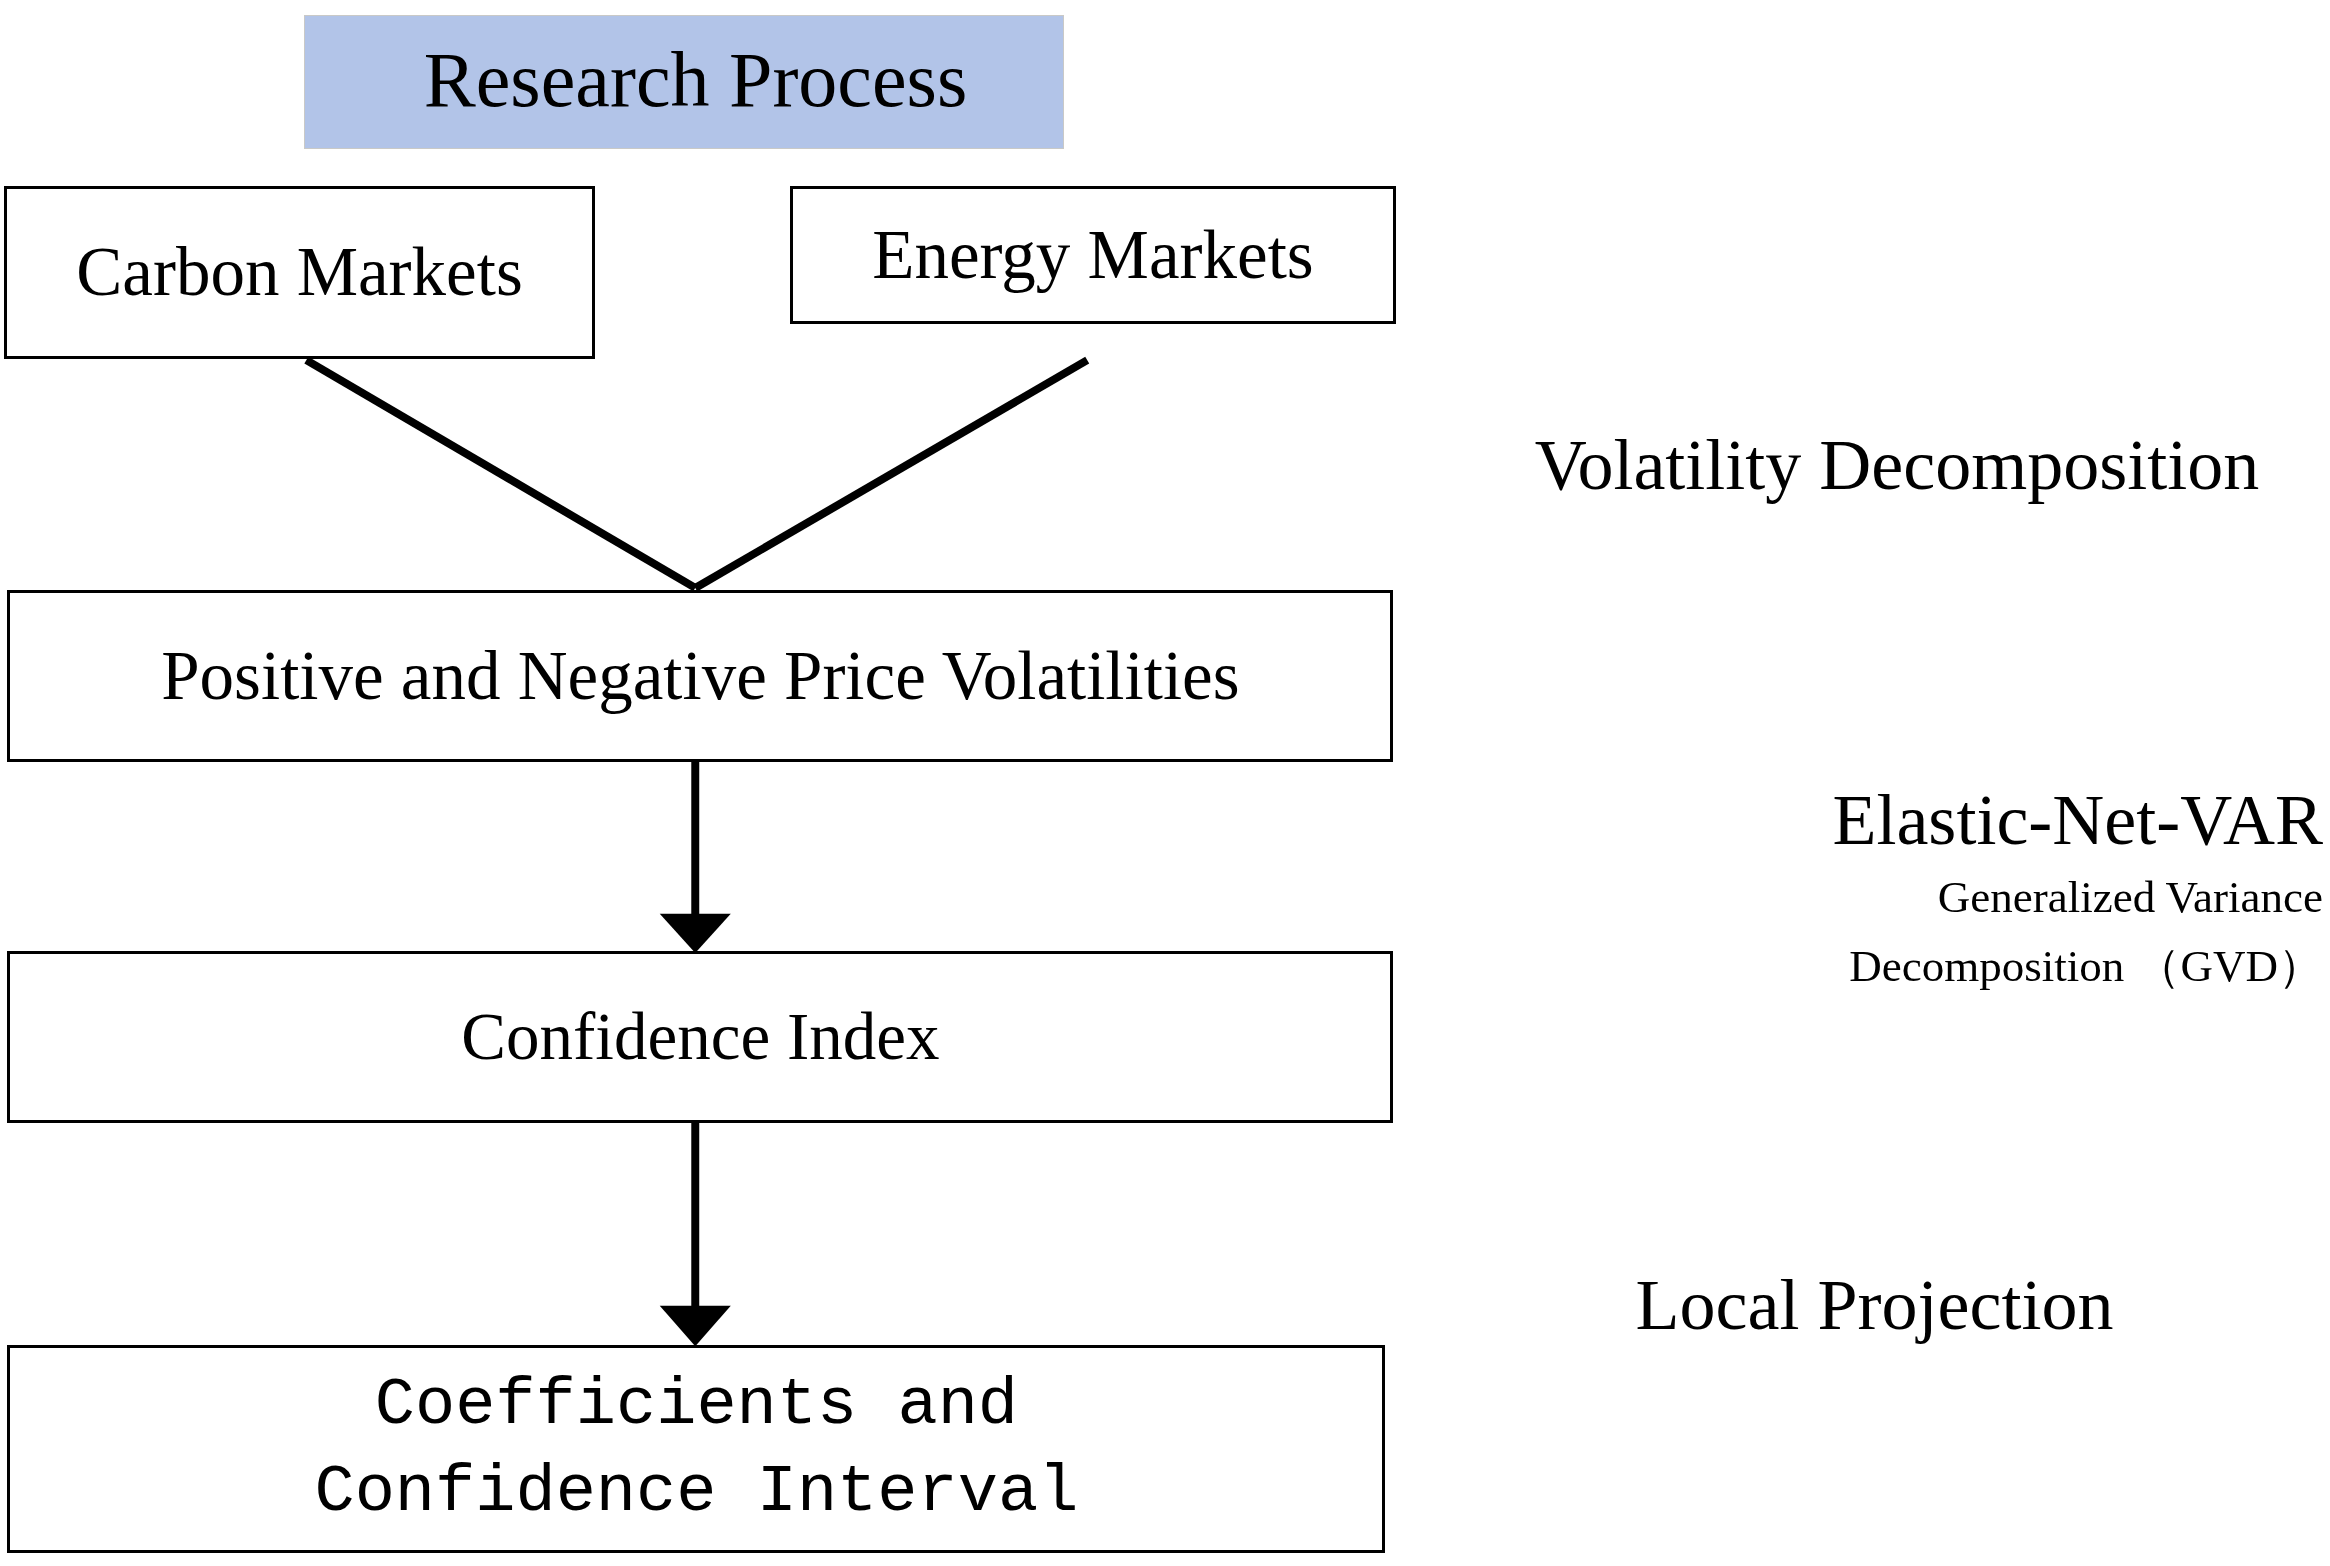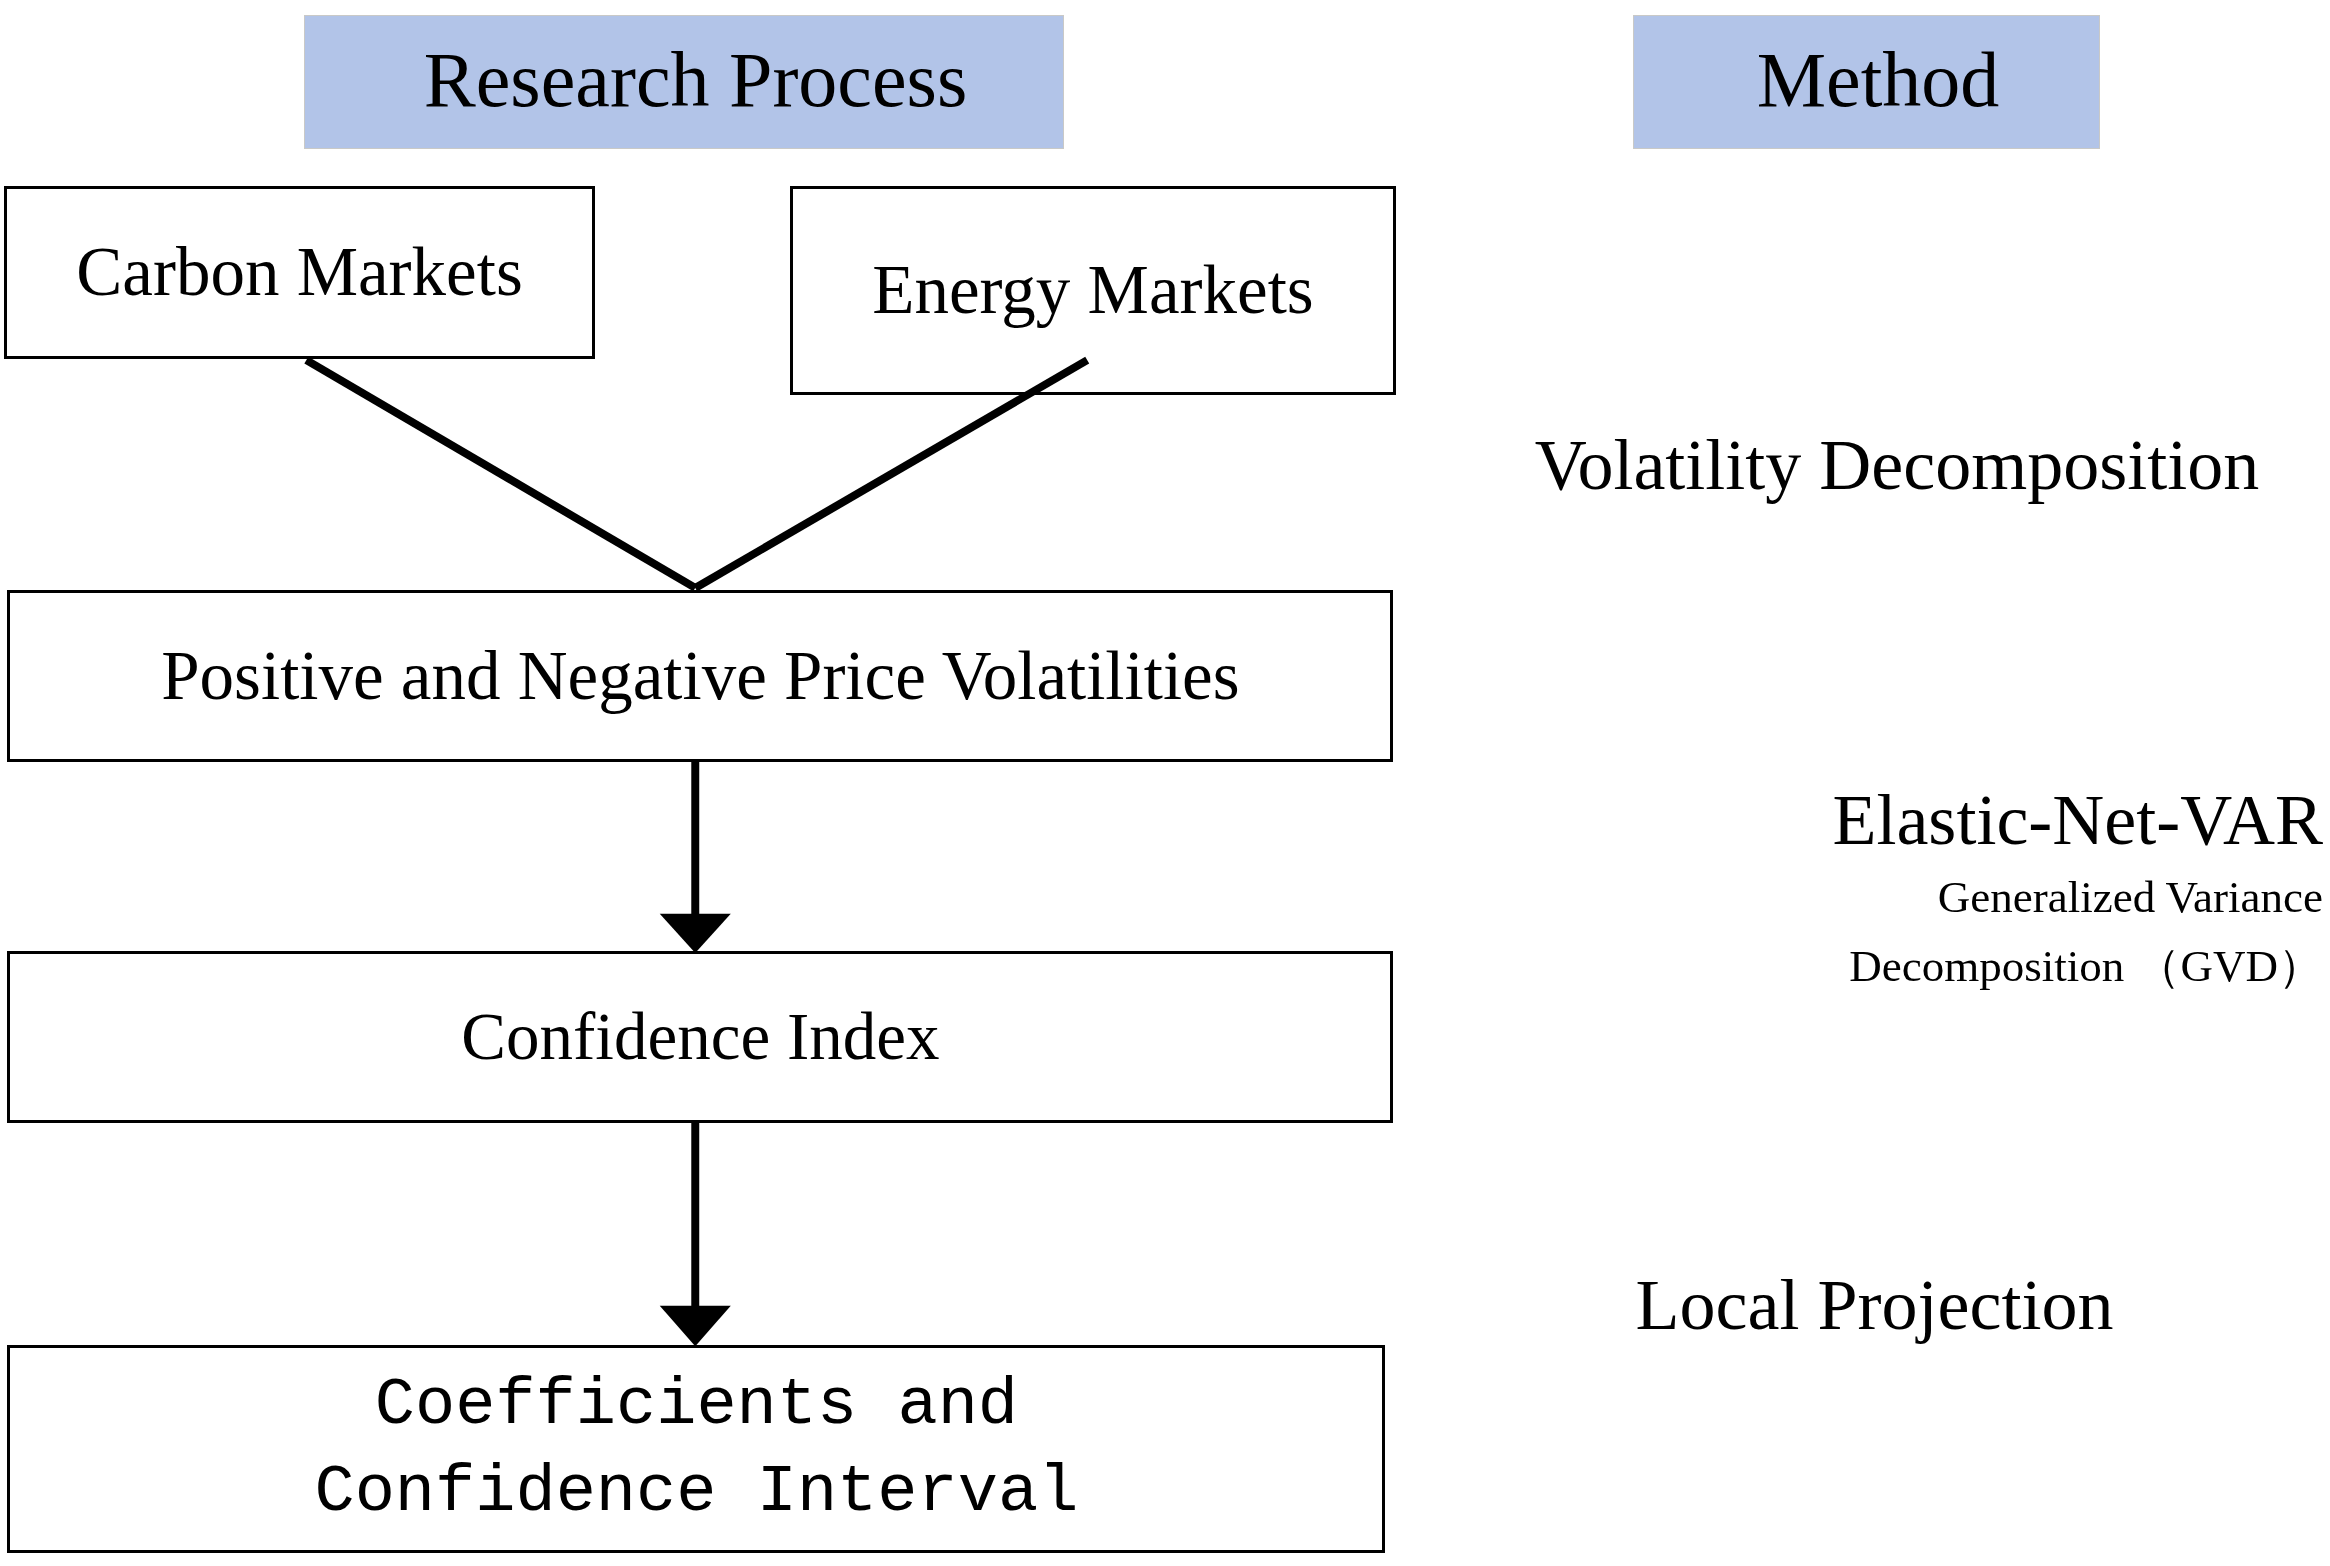--- a/index.html
+++ b/index.html
@@ -52,21 +52,21 @@
     text-align: center;
   }
   .pbox .pbox-text {
     font-size: 69px;
     line-height: 1.22;
     white-space: pre-line;
     padding: 0 8.6px;
   }
 
   #box-carbon   { left: 4px;   top: 186px;  width: 591px;  height: 173px; }
-  #box-energy   { left: 790px; top: 186px;  width: 606px;  height: 209px; }
+  #box-energy   { left: 790px; top: 186px;  width: 606px;  height: 138px; }
   #box-posneg   { left: 7.4px;   top: 590px;  width: 1386px; height: 172px; }
   #box-spill    { left: 7.4px;   top: 951px; width: 1386px; height: 172px; }
   #box-coef     { left: 7.4px;   top: 1345px; width: 1378px; height: 208px; font-family: Liberation Mono, monospace; }
 
   #box-carbon .pbox-text,
   #box-energy .pbox-text { font-size: 69px; }
   #box-posneg .pbox-text { font-size: 69px; }
   #box-spill  .pbox-text { font-size: 67px; }
   #box-coef   .pbox-text { font-size: 67px; line-height: 1.30; }
 
@@ -114,23 +114,20 @@
 </style>
 </head>
 <body>
 
 <div id="canvas">
 
   <div class="banner" id="banner-research">
     <span class="banner-text">Research Process</span>
   </div>
 
-  <div class="banner" id="banner-method">
-    <span class="banner-text">Method</span>
-  </div>
 
   <div class="pbox" id="box-carbon">
     <span class="pbox-text">Carbon Markets</span>
   </div>
 
   <div class="pbox" id="box-energy">
     <span class="pbox-text">Energy Markets</span>
   </div>
 
   <div class="pbox" id="box-posneg">

